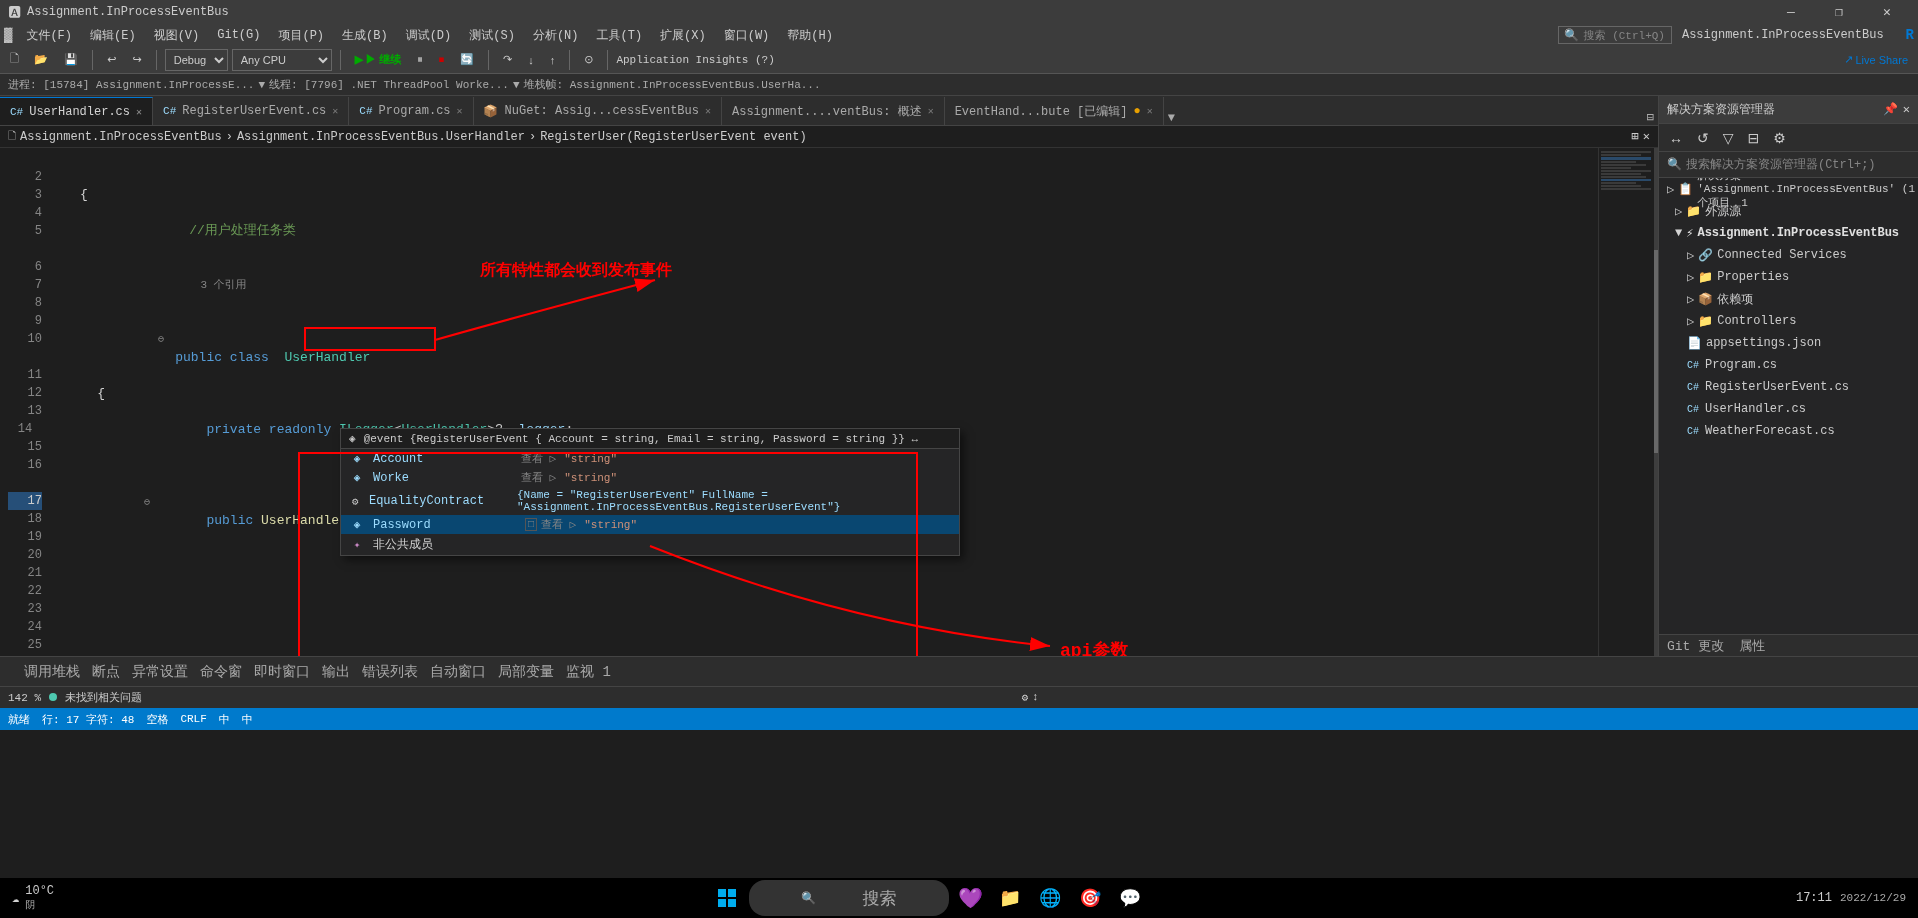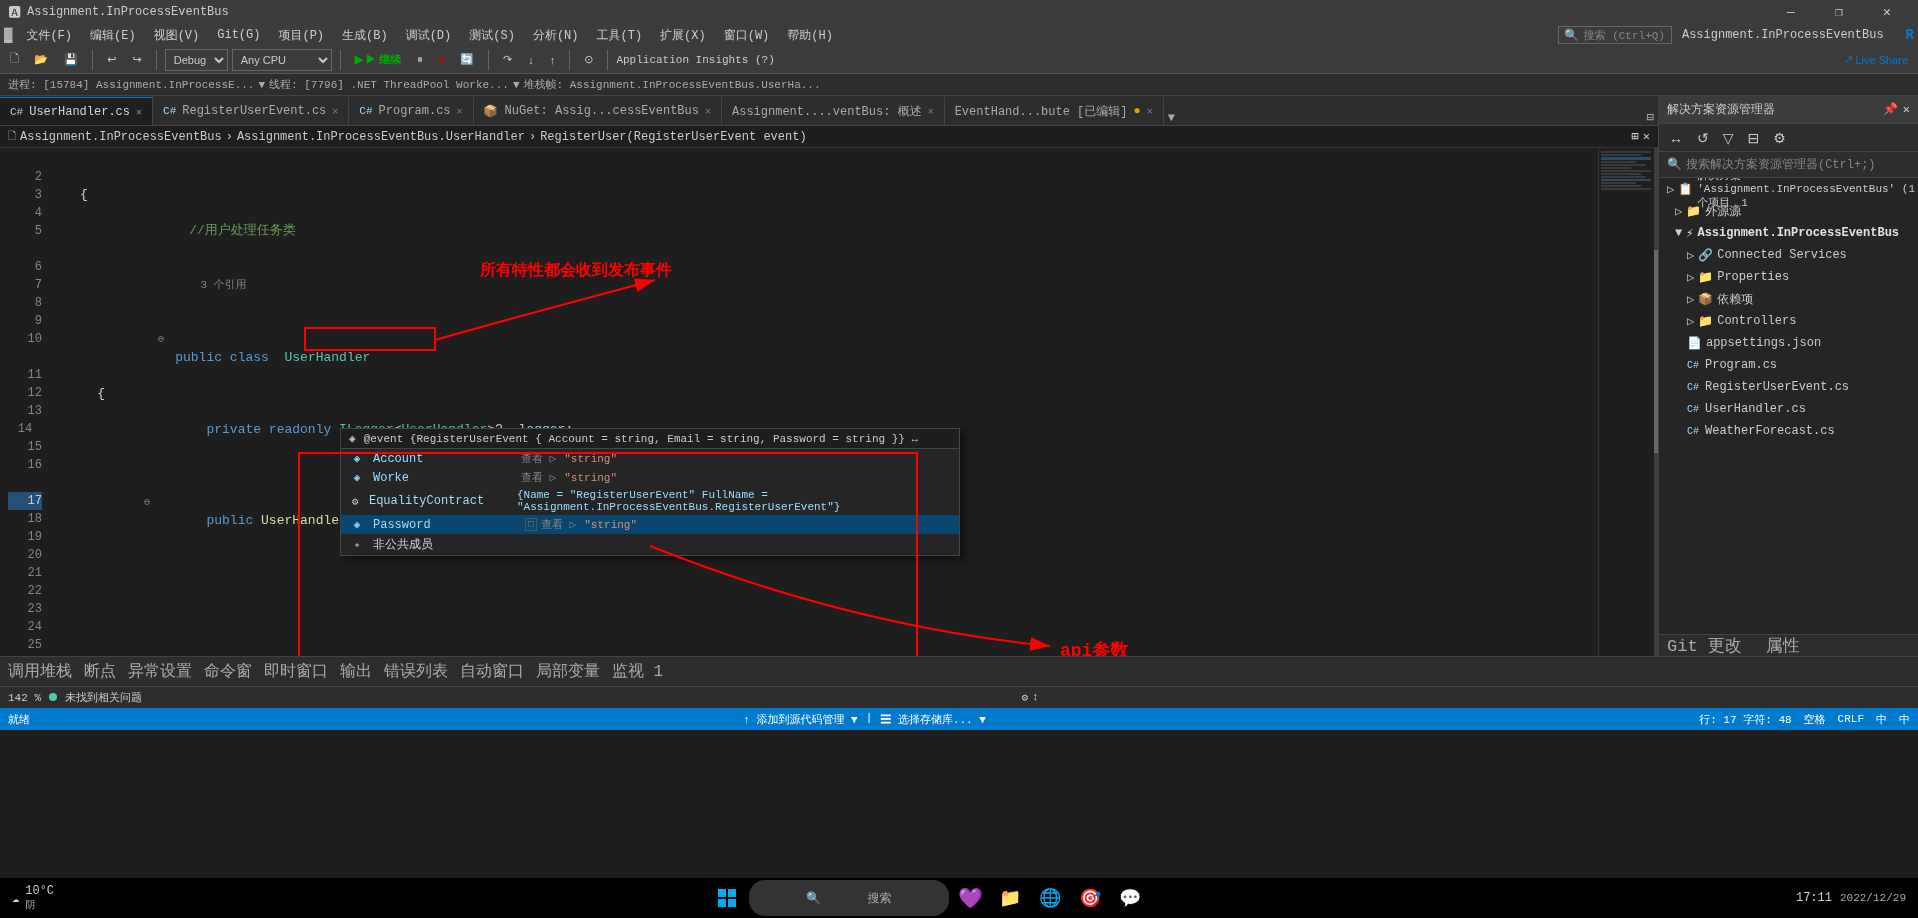--- a/index.html
+++ b/index.html
@@ -297,22 +297,22 @@
       padding: 0 8px;
       font-size: 11px;
       color: white;
       gap: 12px;
     }
     .bottom-tabs {
       height: 30px;
       background: #2d2d2d;
       display: flex;
       align-items: center;
-      padding: 0 8px;
-      font-size: 16px;
+      padding: 0 24px;
+      font-size: 14px;
       color: #aaa;
       gap: 12px;
       border-top: 1px solid #444;
     }
 
     
     .taskbar {
       height: 40px;
       background: #000;
       display: flex;
@@ -729,21 +729,21 @@
         <span style="color:#9cdcfe;font-size:10px;">C#</span>
         <span style="margin-left:2px;">UserHandler.cs</span>
       </div>
 
       <div class="se-item se-indent2">
         <span style="color:#9cdcfe;font-size:10px;">C#</span>
         <span style="margin-left:2px;">WeatherForecast.cs</span>
       </div>
     </div>
 
-    <div style="height:22px;background:#2d2d2d;display:flex;align-items:center;padding:0 8px;gap:24px;font-size:17px;color:#aaa;border-top:1px solid #444;">
+    <div style="height:22px;background:#2d2d2d;display:flex;align-items:center;padding:0 8px;gap:15px;font-size:13px;color:#aaa;border-top:1px solid #444;">
       <span style="cursor:pointer;">Git 更改</span>
       <span style="cursor:pointer;">属性</span>
     </div>
   </div>
 </div>
 
 <div class="bottom-tabs">
   <span style="cursor:pointer;">调用堆栈</span>
   <span style="cursor:pointer;">断点</span>
   <span style="cursor:pointer;">异常设置</span>
@@ -763,25 +763,20 @@
   </span>
   <span style="color:#ccc;">未找到相关问题</span>
   <div style="flex:1;display:flex;justify-content:center;gap:4px;">
     <span style="cursor:pointer;">⚙</span>
     <span style="cursor:pointer;">↕</span>
   </div>
 </div>
 
 <div class="bottom-bar">
   <span>就绪</span>
-  <div style="flex:1;display:flex;justify-content:center;gap:8px;">
-    <span style="cursor:pointer;">↑ 添加到源代码管理 ▼</span>
-    <span>|</span>
-    <span style="cursor:pointer;">☰ 选择存储库... ▼</span>
-  </div>
   <span>行: 17   字符: 48</span>
   <span>空格</span>
   <span>CRLF</span>
   <span>中</span>
   <span>中</span>
 </div>
 
 <div class="taskbar">
   <div class="taskbar-left">
 
@@ -799,21 +794,21 @@
       <svg width="18" height="18" viewBox="0 0 18 18">
         <rect x="0" y="0" width="8" height="8" fill="#00adef"></rect>
         <rect x="10" y="0" width="8" height="8" fill="#00adef"></rect>
         <rect x="0" y="10" width="8" height="8" fill="#00adef"></rect>
         <rect x="10" y="10" width="8" height="8" fill="#00adef"></rect>
       </svg>
     </div>
 
     <div class="taskbar-icon" style="width:200px;background:#333;border-radius:16px;padding:0 10px;gap:6px;display:flex;align-items:center;">
       <span>🔍</span>
-      <span style="color:#aaa;font-size:12px;margin-left:40px;">搜索</span>
+      <span style="color:#aaa;font-size:17px;margin-left:40px;">搜索</span>
     </div>
 
     <div class="taskbar-icon">
       <span style="font-size:20px;">💜</span>
     </div>
 
     <div class="taskbar-icon">
       <span style="font-size:18px;">📁</span>
     </div>
 

